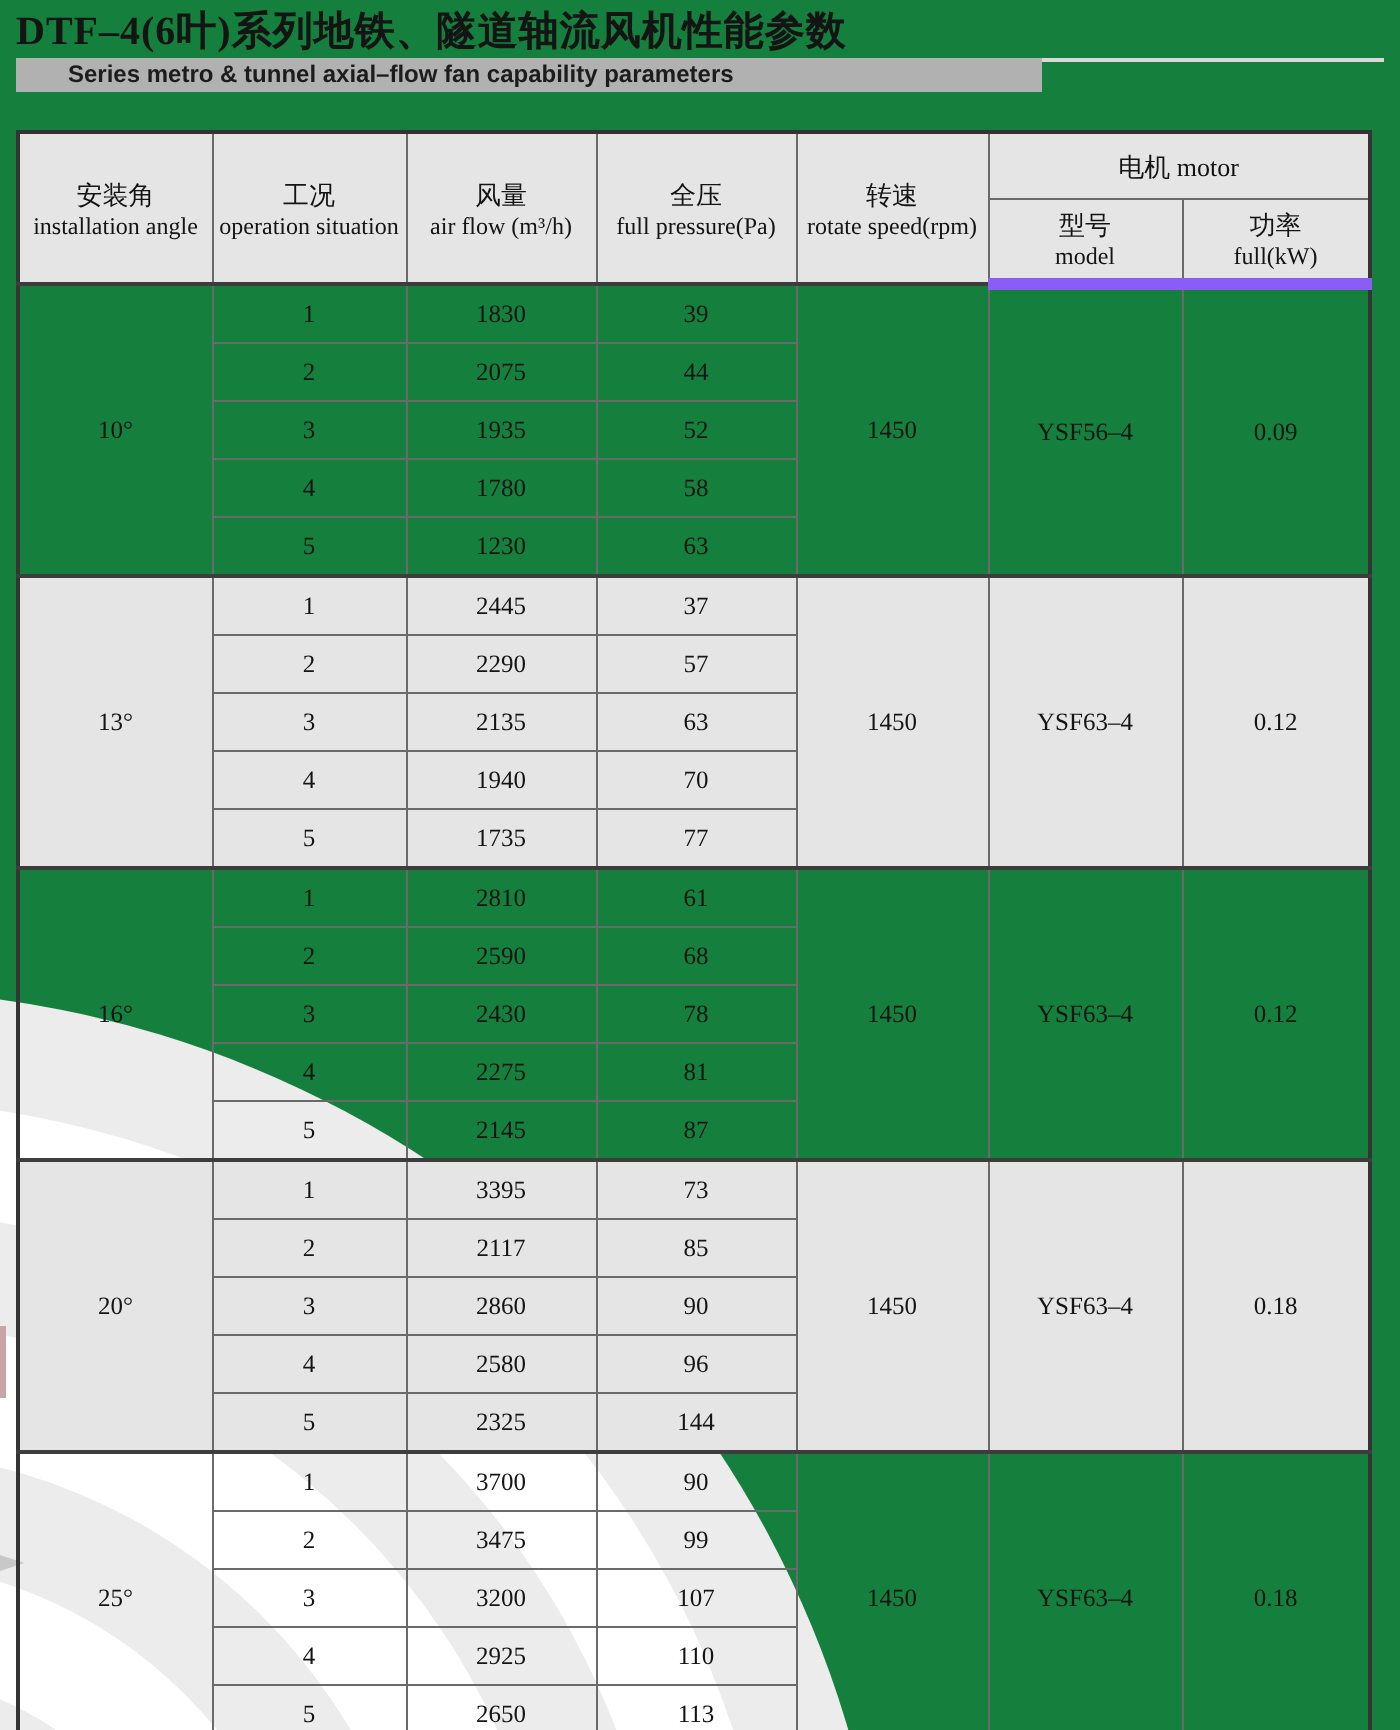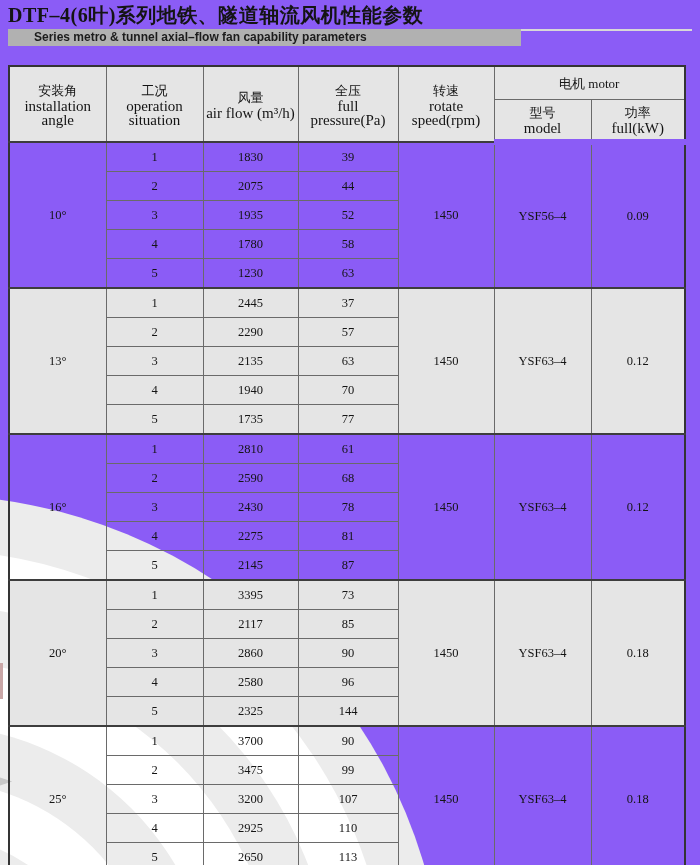--- a/index.html
+++ b/index.html
@@ -1,17 +1,17 @@
 <!DOCTYPE html>
 <html><head>
 <meta charset="utf-8">
 <style>
   html,body{margin:0;padding:0;background:#fff;}
   #page{
-    position:relative;width:700px;height:865px;background:#8b5cf6;overflow:hidden;
+    position:relative;width:700px;height:865px;background:#15803d;overflow:hidden;
     font-family:"Liberation Serif","DejaVu Serif",serif;color:#141414;
   }
   
   .wm-ring{position:absolute;border-radius:50%;z-index:0;}
   .wm-star{
     position:absolute;z-index:0;background:#c8c8c8;
     clip-path:polygon(50% 0%,61% 35%,98% 35%,68% 57%,79% 91%,50% 70%,21% 91%,32% 57%,2% 35%,39% 35%);
     transform:rotate(18deg);
   }
   .wm-sliver{position:absolute;z-index:0;background:#c9a6a6;}
@@ -39,21 +39,21 @@
     font-size:12.5px;
   }
   .spec th,.spec td{
     border:1px solid #6a6a6a;text-align:center;vertical-align:middle;
     padding:0;overflow:hidden;
   }
   .spec thead th{background:#e5e5e5;font-weight:normal;}
   .spec thead tr.h1 th{height:32px;text-align:center;}
   .spec thead tr.h2 th{height:39px;}
   .spec thead th .zh{display:block;font-size:13px;line-height:17px;}
-  .spec thead th .en{display:block;font-size:15px;line-height:14px;}
+  .spec thead th .en{display:block;font-size:12px;line-height:14px;}
   .spec thead th.motor .zh{display:inline;font-size:13px;}
   .spec tbody td{height:28px;background:transparent;}
   .spec tbody tr.gs td{border-top:2px solid #3d3d3d;}
   .spec thead tr.h2 th{border-bottom:6px solid #8b5cf6;}
   .spec tbody td.shade{background:#e5e5e5;}
 </style>
 </head>
 <body>
 
 <div id="page">

